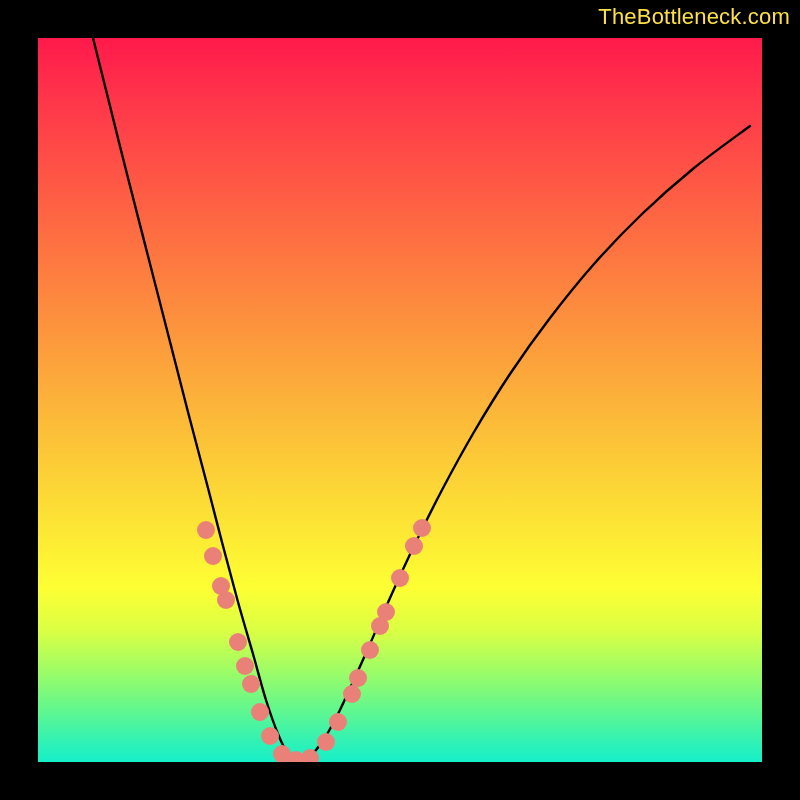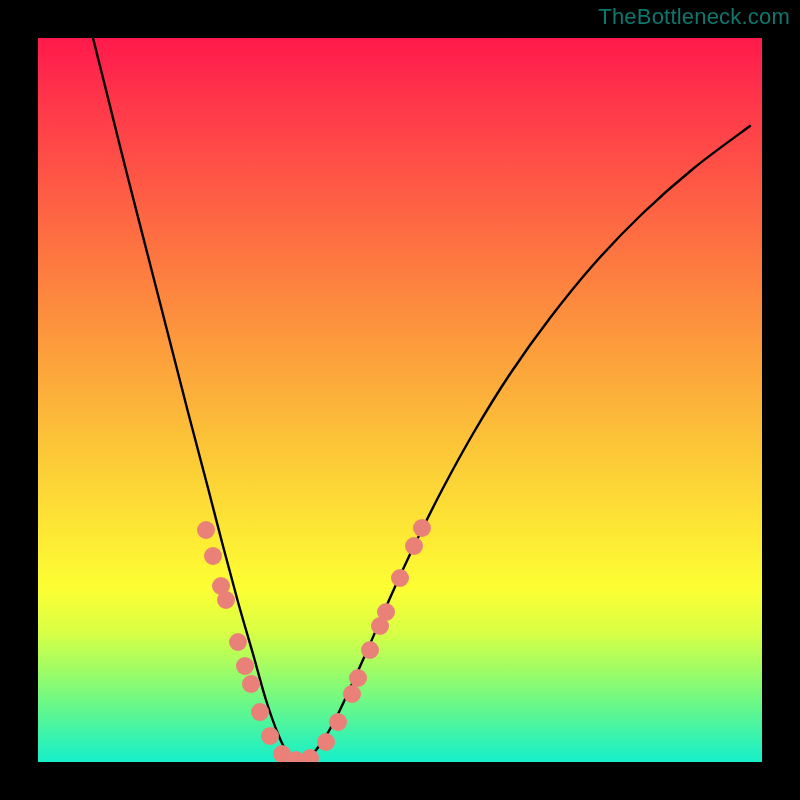--- a/index.html
+++ b/index.html
@@ -36,21 +36,21 @@
       #97fc6a 88%,
       #5ff790 93%,
       #33f2b3 97%,
       #16efc9 100%
     );
   }
   .watermark {
     position: absolute;
     top: 4px;
     right: 10px;
-    color: #0f766e;
+    color: #fde047;
     font-size: 22px;
     letter-spacing: 0.2px;
     font-weight: 500;
   }
   svg.curve {
     position: absolute;
     left: 0;
     top: 0;
     width: 724px;
     height: 724px;

